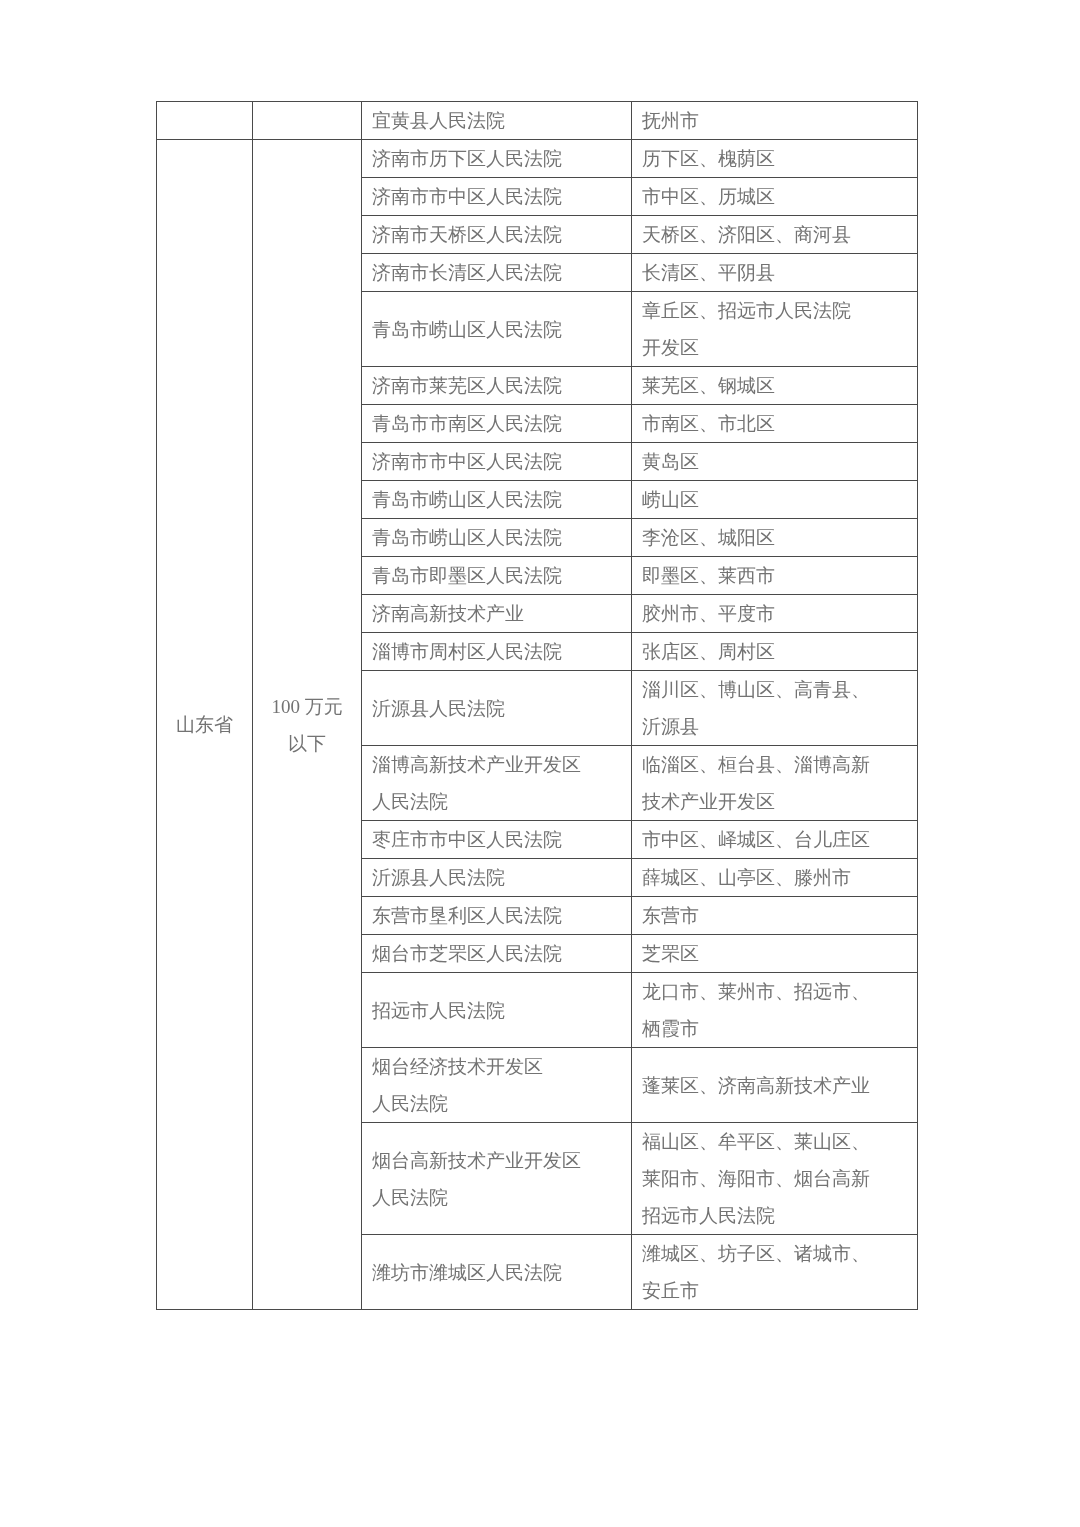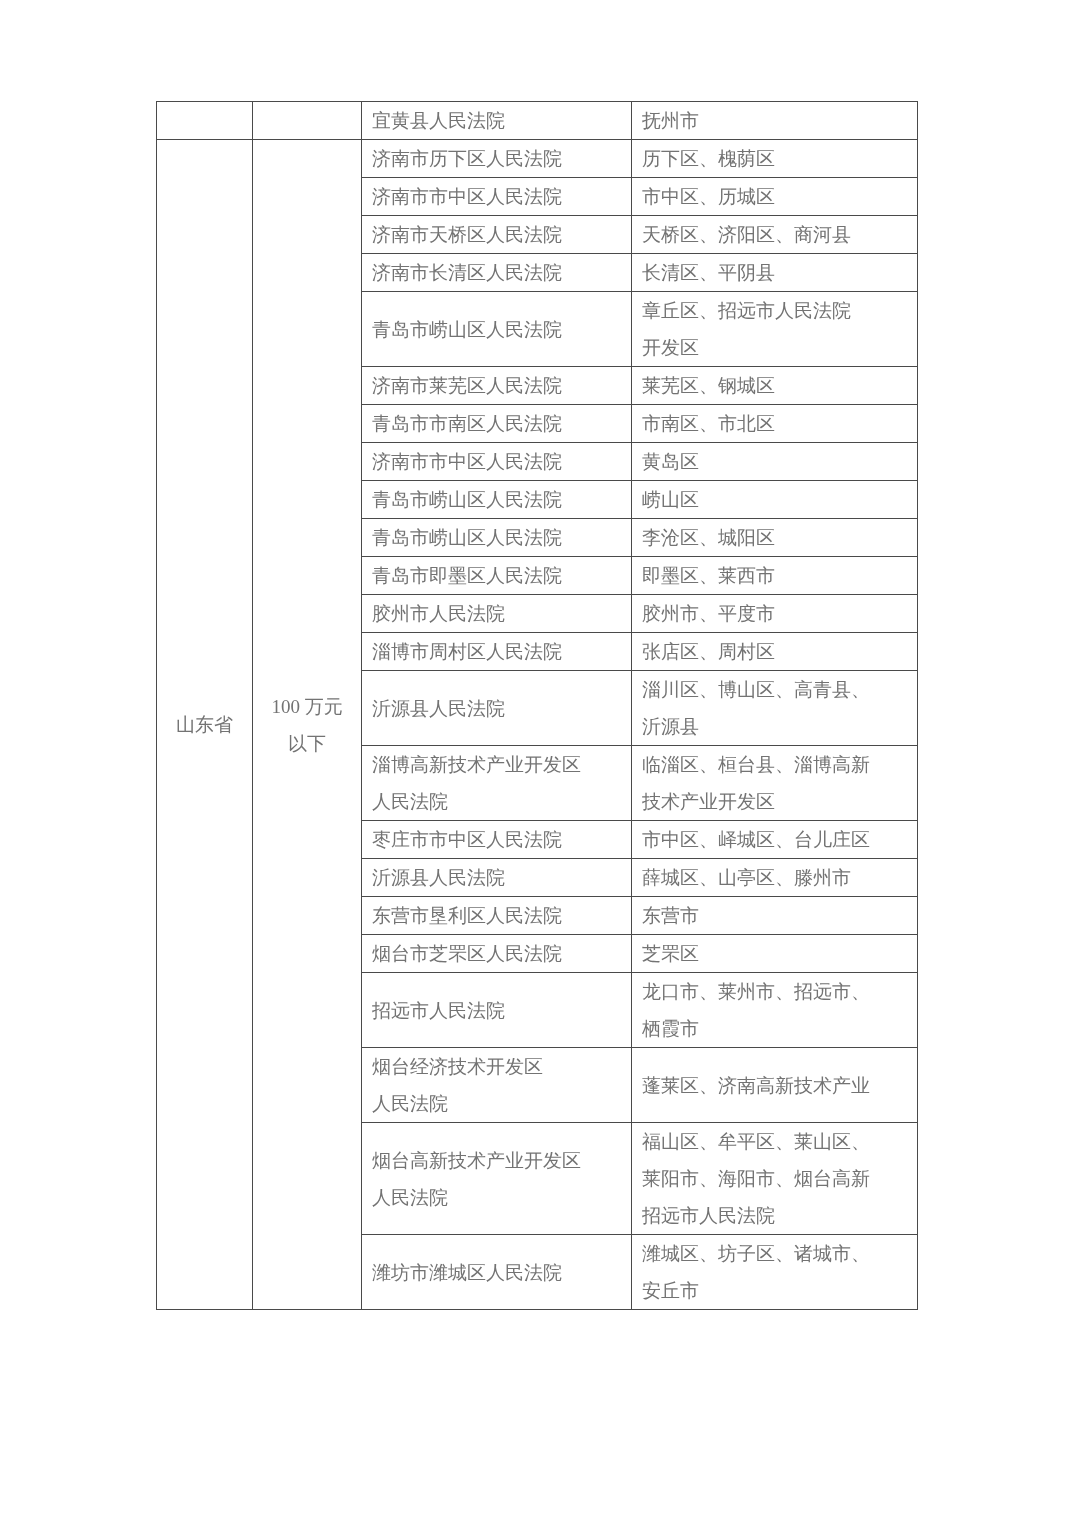--- a/index.html
+++ b/index.html
@@ -104,21 +104,21 @@
         </tr>
         <tr>
           <td class="court">青岛市崂山区人民法院</td>
           <td class="jur">李沧区、城阳区</td>
         </tr>
         <tr>
           <td class="court">青岛市即墨区人民法院</td>
           <td class="jur">即墨区、莱西市</td>
         </tr>
         <tr>
-          <td class="court">胶州市人民法院</td>
+          <td class="court">济南高新技术产业</td>
           <td class="jur">胶州市、平度市</td>
         </tr>
         <tr>
           <td class="court">淄博市周村区人民法院</td>
           <td class="jur">张店区、周村区</td>
         </tr>
         <tr>
           <td class="court">沂源县人民法院</td>
           <td class="jur">淄川区、博山区、高青县、
 沂源县</td>

